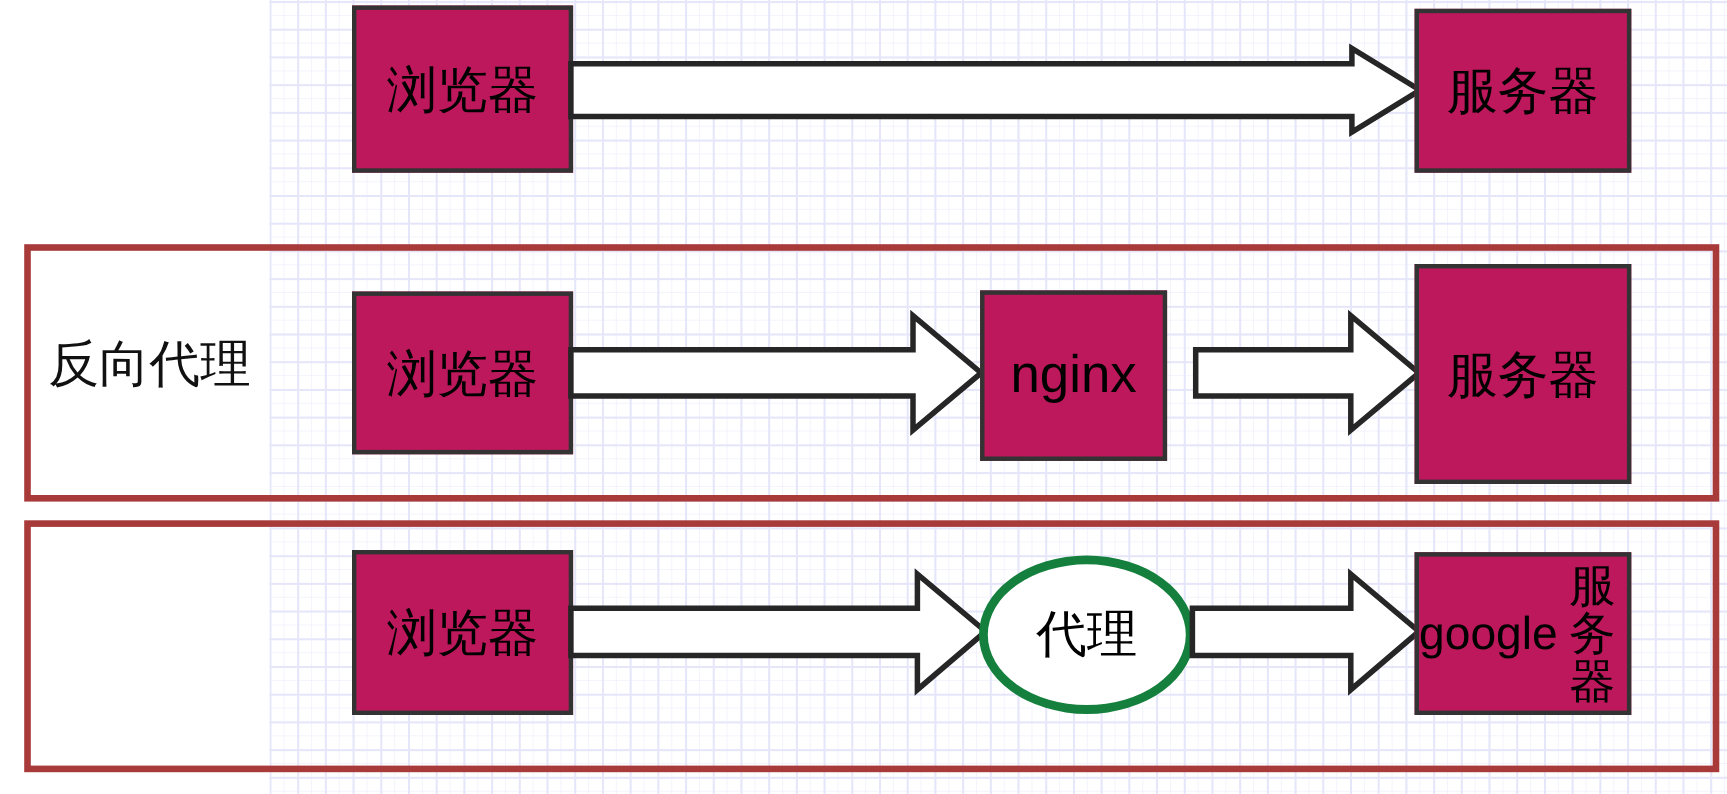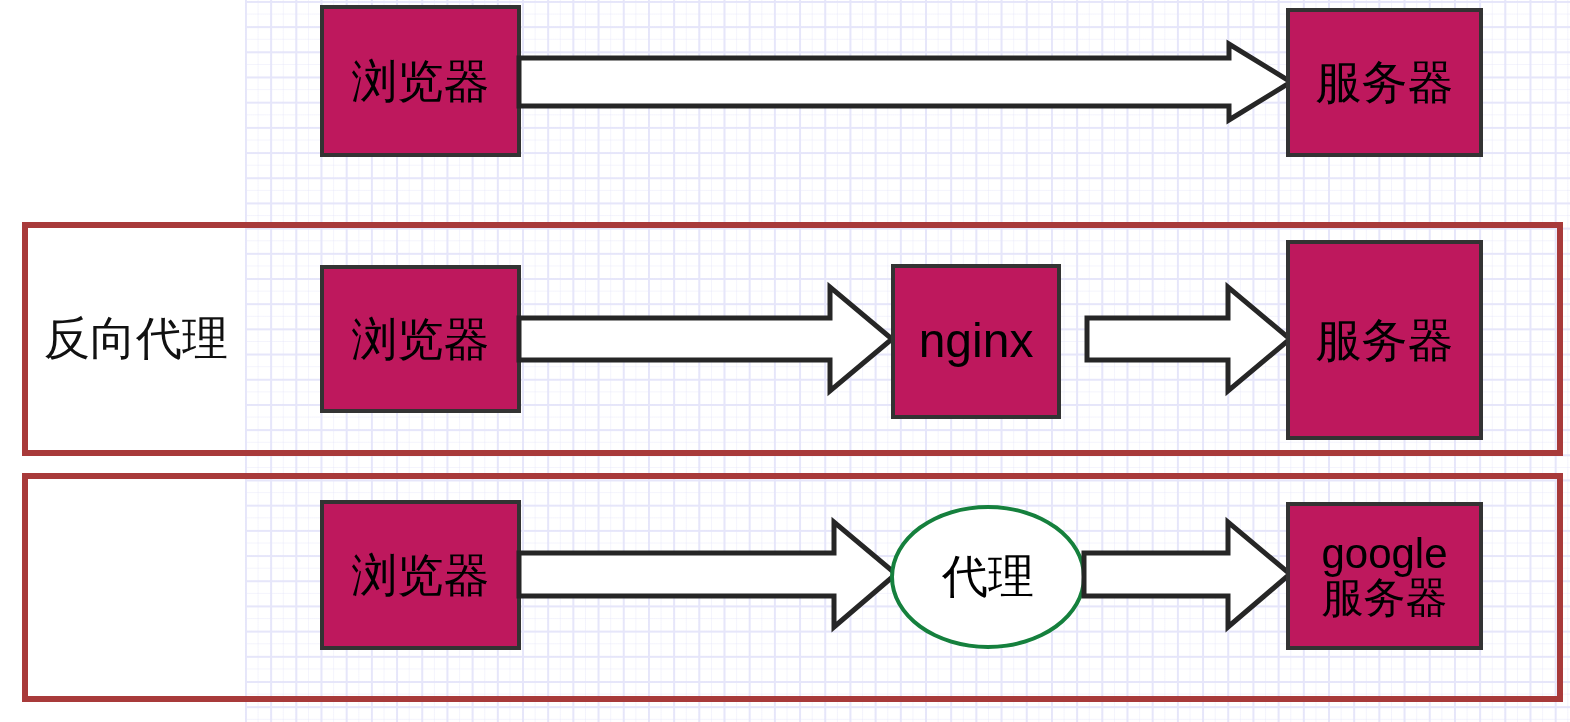--- a/index.html
+++ b/index.html
@@ -66,21 +66,21 @@
   .node-label {
     display: block;
     width: 100%;
   }
 
   
   .ellipse {
     position: absolute;
     box-sizing: border-box;
     background: #ffffff;
-    border: 4px solid #15803d;
+    border: 8px solid #15803d;
     border-radius: 50%;
     display: flex;
     align-items: center;
     justify-content: center;
     text-align: center;
     color: #000000;
   }
 
   
   .arrow {
@@ -88,21 +88,21 @@
   }
   .arrow svg { display: block; overflow: visible; }
 
   
   .caption {
     position: absolute;
     color: #111111;
     font-family: Liberation Sans, sans-serif;
     white-space: nowrap;
     display: flex;
-    align-items: center;
+    align-items: flex-start;
   }
 </style>
 </head>
 <body>
 
 <div id="canvas">
 
   <div id="grid"></div>
 
   <div class="node" style="left:320px; top:5px; width:201px; height:152px; font-size:46px;">
@@ -165,18 +165,18 @@
   <div class="ellipse" style="left:890px; top:505px; width:196px; height:144px; font-size:46px;">
     <span class="node-label">代理</span>
   </div>
 
   <div class="arrow" style="left:1084px; top:522px; width:206px; height:105px;">
     <svg width="206" height="105" viewBox="0 0 206 105" xmlns="http://www.w3.org/2000/svg">
       <polygon points="0,31 144,31 144,0 206,52 144,105 144,74 0,74" fill="#ffffff" stroke="#262626" stroke-width="5" stroke-linejoin="miter"></polygon>
     </svg>
   </div>
 
-  <div class="node" style="left:1286px; top:502px; width:197px; height:148px; font-size:42px; flex-direction:column;">
+  <div class="node" style="left:1286px; top:502px; width:197px; height:148px; font-size:42px; flex-direction:row;">
     <span class="node-label">google</span>
     <span class="node-label">服务器</span>
   </div>
 
 </div>
 
 </body></html>

